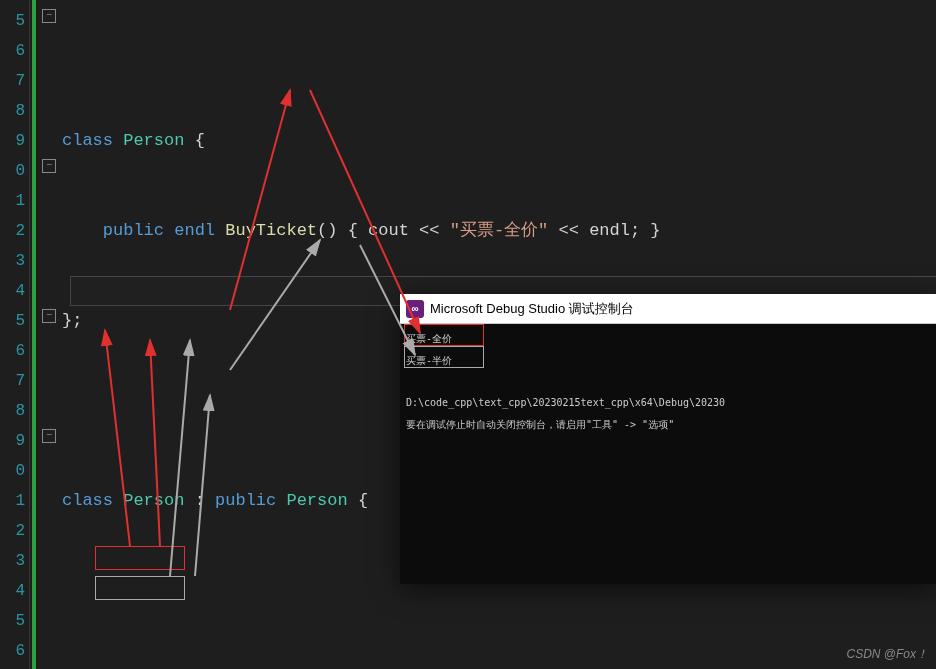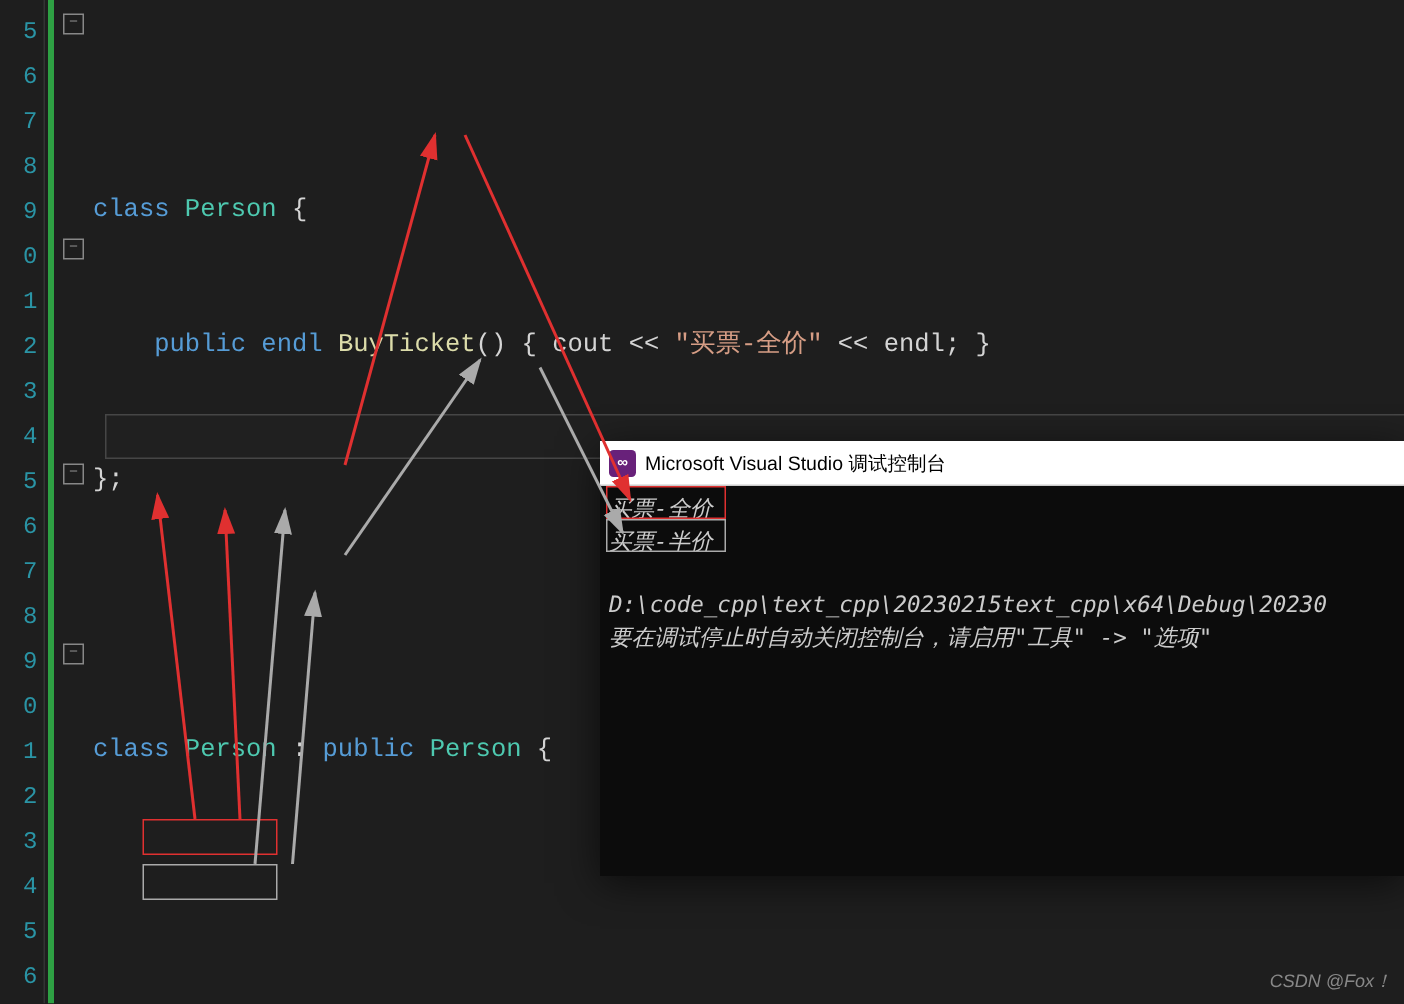--- a/index.html
+++ b/index.html
@@ -134,23 +134,22 @@
     align-items: center;
     justify-content: center;
     color: #fff;
     font-size: 10px;
     font-weight: bold;
   }
   .console-body {
     padding: 4px 6px;
     line-height: 22px;
     font-family: 'SimSun', 'NSimSun', monospace;
-    font-size: 15px;
-    position: relative;
-    font-style: italic;
+    font-size: 10px;
+    position: relative;
   }
   .console-line { white-space: nowrap; overflow: hidden; }
 
   .arrow-layer {
     position: absolute;
     left: 0;
     top: 0;
     width: 936px;
     height: 669px;
     pointer-events: none;
@@ -234,21 +233,21 @@
     
   </div>
 </div>
 
 <div class="red-box" style="left:95px; top:546px; width:90px; height:24px;"></div>
 <div class="gray-box" style="left:95px; top:576px; width:90px; height:24px;"></div>
 
 <div class="console-window">
   <div class="console-titlebar">
     <div class="vs-icon">∞</div>
-    <span>Microsoft Visual Studio 调试控制台</span>
+    <span>Microsoft Debug Studio 调试控制台</span>
   </div>
   <div class="console-body">
     <div class="console-line">买票-全价</div>
     <div class="console-line">买票-半价</div>
     <div style="height:20px"></div>
     <div class="console-line">D:\code_cpp\text_cpp\20230215text_cpp\x64\Debug\20230</div>
     <div class="console-line">要在调试停止时自动关闭控制台，请启用"工具" -&gt; "选项"</div>
   </div>
 
   <div class="red-box" style="left:4px; top:30px; width:80px; height:22px;"></div>

